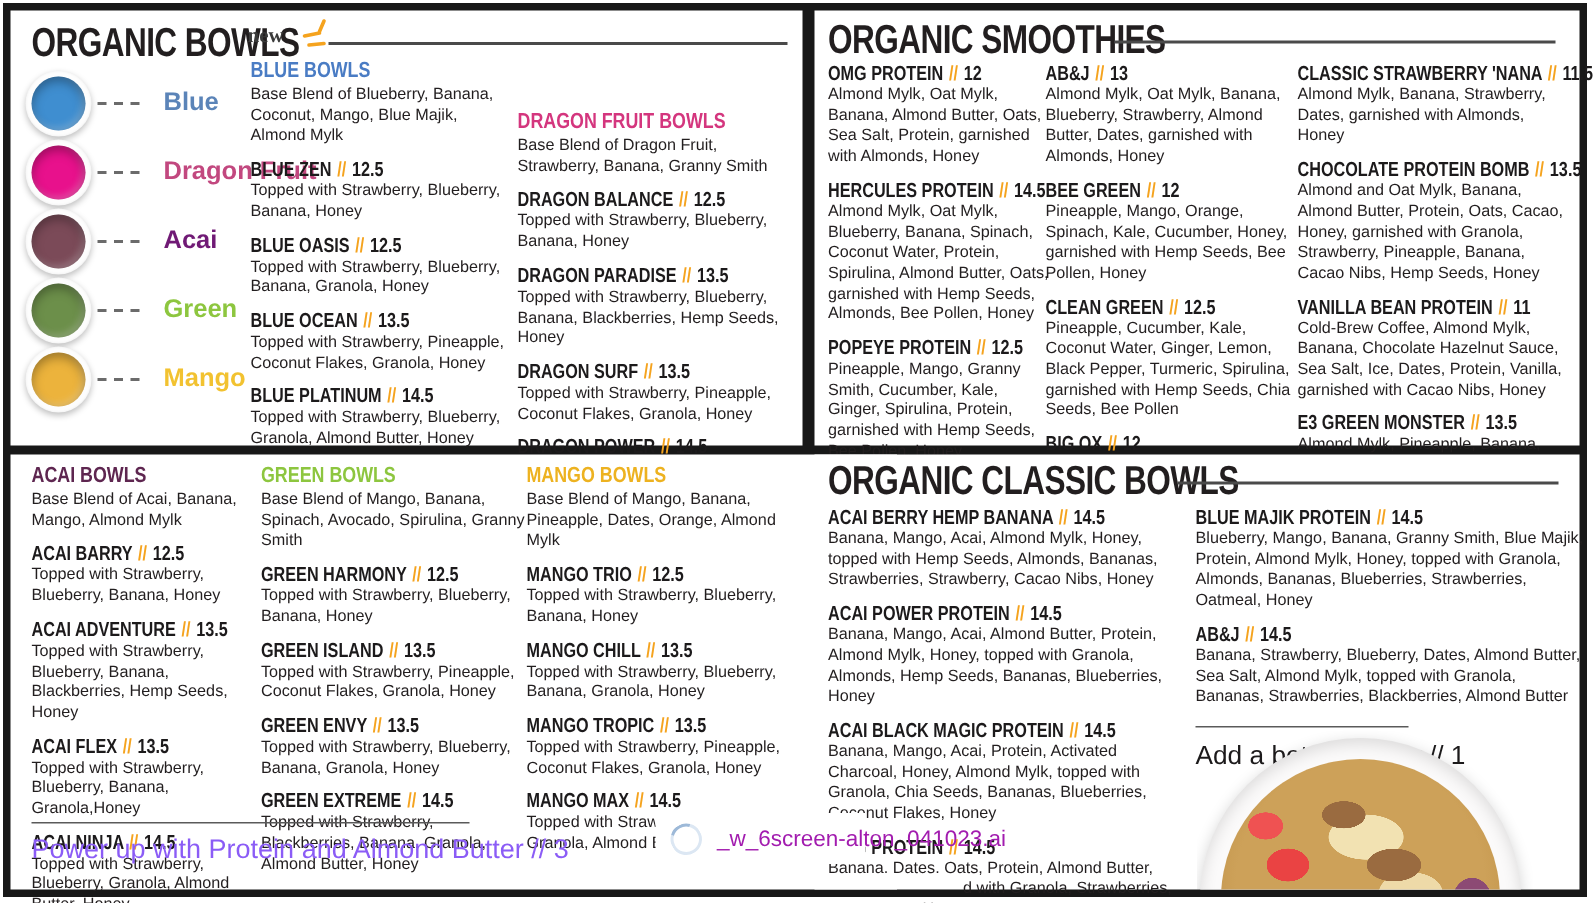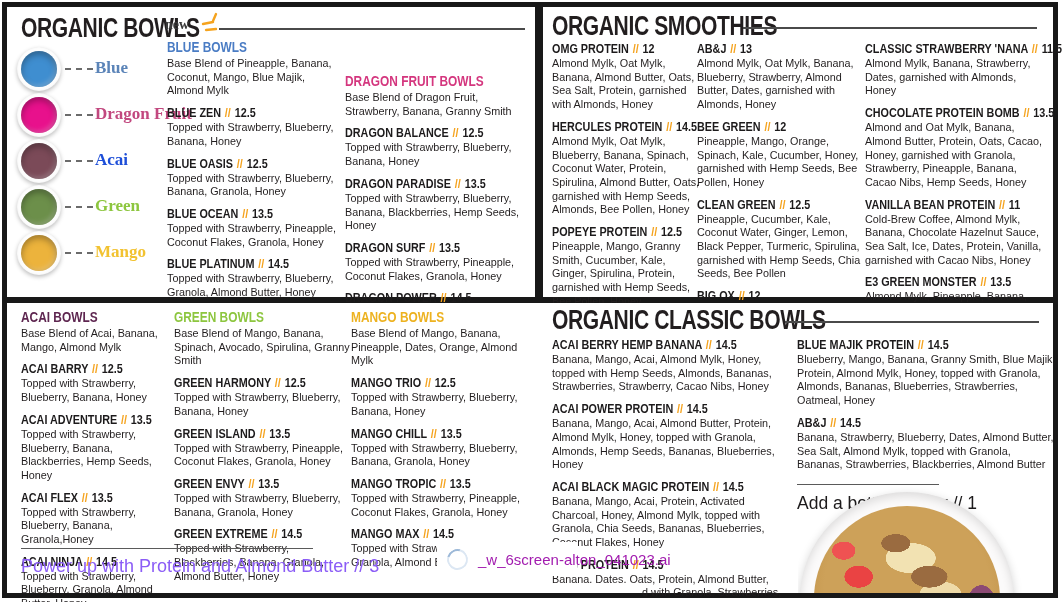--- a/index.html
+++ b/index.html
@@ -31,21 +31,21 @@
   .item-desc{font-size:10.8px;line-height:1.27;margin-top:1px;color:#221e1f;white-space:pre-wrap;}
 
   
   .legend-row{position:absolute;left:10px;height:46px;width:220px;}
   .cup{position:absolute;left:0;top:0;width:44px;height:44px;border-radius:50%;background:#fdfdfd;
        box-shadow:0 2px 4px rgba(0,0,0,.25), inset 0 0 2px rgba(0,0,0,.08);}
   .cup::after{content:"";position:absolute;left:4px;top:4px;right:4px;bottom:4px;border-radius:50%;
        background:radial-gradient(circle at 42% 36%, var(--sw), var(--sw));
        box-shadow:inset 0 3px 7px rgba(0,0,0,.35), inset -2px -2px 5px rgba(255,255,255,.25);}
   .dashes{position:absolute;left:48px;top:21px;width:28px;border-top:2px dashed #6b6b6b;}
-  .legend-label{position:absolute;left:78px;top:11px;font-family:Liberation Serif, serif;font-size:17px;font-weight:700;white-space:nowrap;}
+  .legend-label{position:absolute;left:92px;top:11px;font-family:Liberation Sans, sans-serif;font-size:17px;font-weight:700;white-space:nowrap;}
 
   .new-label{position:absolute;font-family:cursive;font-size:14px;font-weight:700;color:#3a3a3a;}
   .sparkle{position:absolute;}
 
   .footer-note{position:absolute;font-size:18px;color:#8b5cf6;}
   .extras-note{font-size:16px;margin-top:26px;color:#1c1a1b;}
   .extras-rule{width:104px;height:1px;background:#5a5a5a;margin-top:30px;}
   .water-rule{width:142px;height:1px;background:#5a5a5a;margin:12px 0 8px;}
   .water-note{font-size:17.5px;color:#1c1a1b;}
 
@@ -102,36 +102,36 @@
       <span class="legend-label" style="color: rgb(91, 132, 184);">Blue</span>
     </div>
     <div class="legend-row" style="top:86px;">
       <span class="cup" style="--sw: #e8118c;"></span>
       <span class="dashes"></span>
       <span class="legend-label" style="color: rgb(194, 72, 127);">Dragon Fruit</span>
     </div>
     <div class="legend-row" style="top:132px;">
       <span class="cup" style="--sw: #7b4a58;"></span>
       <span class="dashes"></span>
-      <span class="legend-label" style="color: #1d4ed8;">Acai</span>
+      <span class="legend-label" style="color: #701a75;">Acai</span>
     </div>
     <div class="legend-row" style="top:178px;">
       <span class="cup" style="--sw: #6c8f4a;"></span>
       <span class="dashes"></span>
       <span class="legend-label" style="color: rgb(141, 198, 63);">Green</span>
     </div>
     <div class="legend-row" style="top:224px;">
       <span class="cup" style="--sw: #ecb33c;"></span>
       <span class="dashes"></span>
       <span class="legend-label" style="color: rgb(242, 194, 48);">Mango</span>
     </div>
 
     <div class="col" style="left:160px;top:32px;width:172px;">
       <span class="col-header" style="color: rgb(74, 124, 196);">BLUE BOWLS</span>
-      <div class="col-base">Base Blend of Pineapple, Banana, Coconut, Mango, Blue Majik, Almond Mylk</div>
+      <div class="col-base">Base Blend of Blueberry, Banana, Coconut, Mango, Blue Majik, Almond Mylk</div>
       <div>
           <div class="item">
     <span class="item-line"><span>BLUE ZEN</span> <span class="slashes">//</span> <span>12.5</span></span>
     <div class="item-desc">Topped with Strawberry, Blueberry, Banana, Honey</div>
   </div>
           <div class="item">
     <span class="item-line"><span>BLUE OASIS</span> <span class="slashes">//</span> <span>12.5</span></span>
     <div class="item-desc">Topped with Strawberry, Blueberry, Banana, Granola, Honey</div>
   </div>
           <div class="item">

